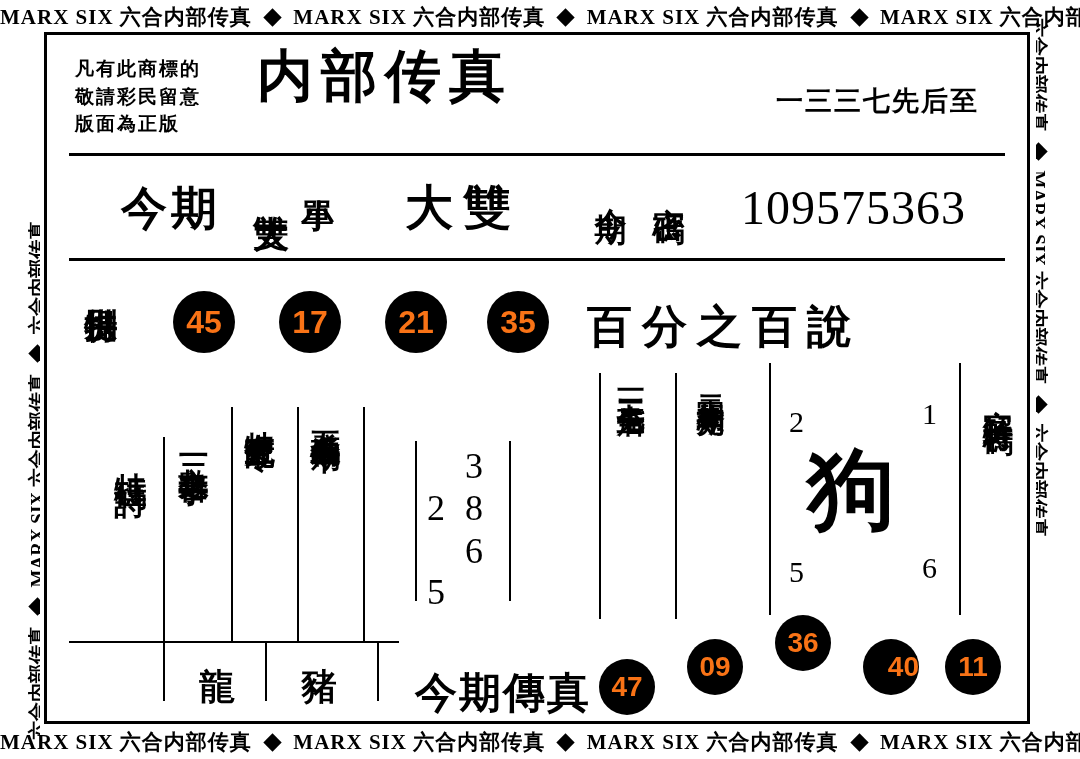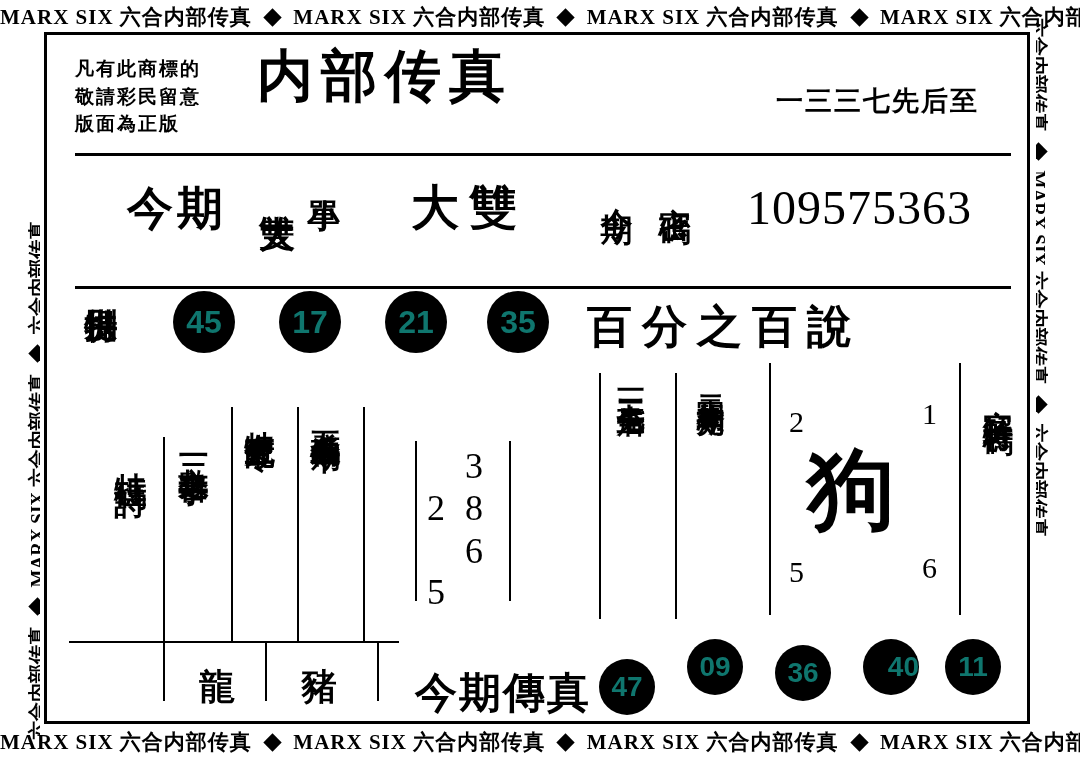--- a/index.html
+++ b/index.html
@@ -112,24 +112,24 @@
     right: 48px;
     top: 48px;
     font-size: 27px;
     font-weight: bold;
     letter-spacing: 2px;
   }
 
   
   .row1 {
     position: absolute;
-    left: 28px;
+    left: 22px;
     top: 118px;
     width: 936px;
-    height: 136px;
+    height: 108px;
     border-top: 3px solid #000;
     border-bottom: 3px solid #000;
     box-sizing: border-box;
   }
   .r1-cell {
     position: absolute;
     font-weight: bold;
     line-height: 1;
   }
   .lbl-jinqi { left: 52px; top: 30px; font-size: 46px; letter-spacing: 4px; }
@@ -175,21 +175,21 @@
     font-weight: normal;
     letter-spacing: 1px;
     font-family: "Liberation Serif", serif;
   }
 
   
   .ball {
     position: absolute;
     border-radius: 50%;
     background: #000;
-    color: #0f766e;
+    color: #f97316;
     font-weight: bold;
     text-align: center;
     font-family: "Liberation Sans", sans-serif;
   }
   .ball-lg {
     width: 62px; height: 62px;
     line-height: 62px;
     font-size: 32px;
   }
   .ball-sm {
@@ -452,18 +452,18 @@
     <div class="hr-mid"></div>
     <div class="sep" style="left:116px; top:606px; height:60px;"></div>
     <div class="zodiac z1">龍</div>
     <div class="sep" style="left:218px; top:606px; height:60px;"></div>
     <div class="zodiac z2">豬</div>
     <div class="sep" style="left:330px; top:606px; height:60px;"></div>
 
     <div class="jinqi-chuan">今期傳真</div>
     <div class="ball ball-sm" style="left:552px; top:624px;">47</div>
     <div class="ball ball-sm" style="left:640px; top:604px;">09</div>
-    <div class="ball ball-sm" style="left:728px; top:610px;">36</div>
+    <div class="ball ball-sm" style="left:728px; top:580px;">36</div>
     <div class="ball ball-sm" style="left:816px; top:604px;text-align:right;">40</div>
     <div class="ball ball-sm" style="left:898px; top:604px;">11</div>
 
   </div>
 </div>
 
 </body></html>

